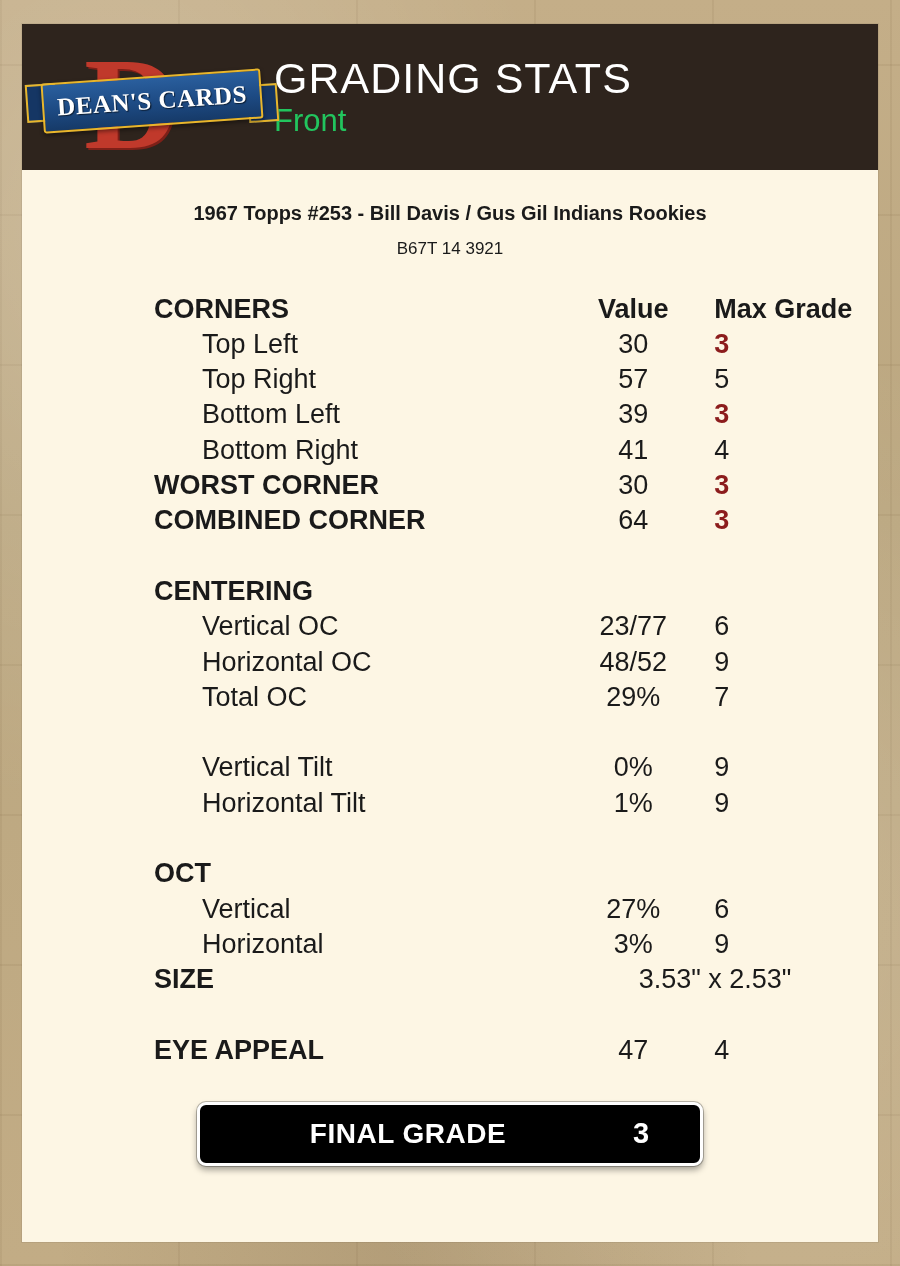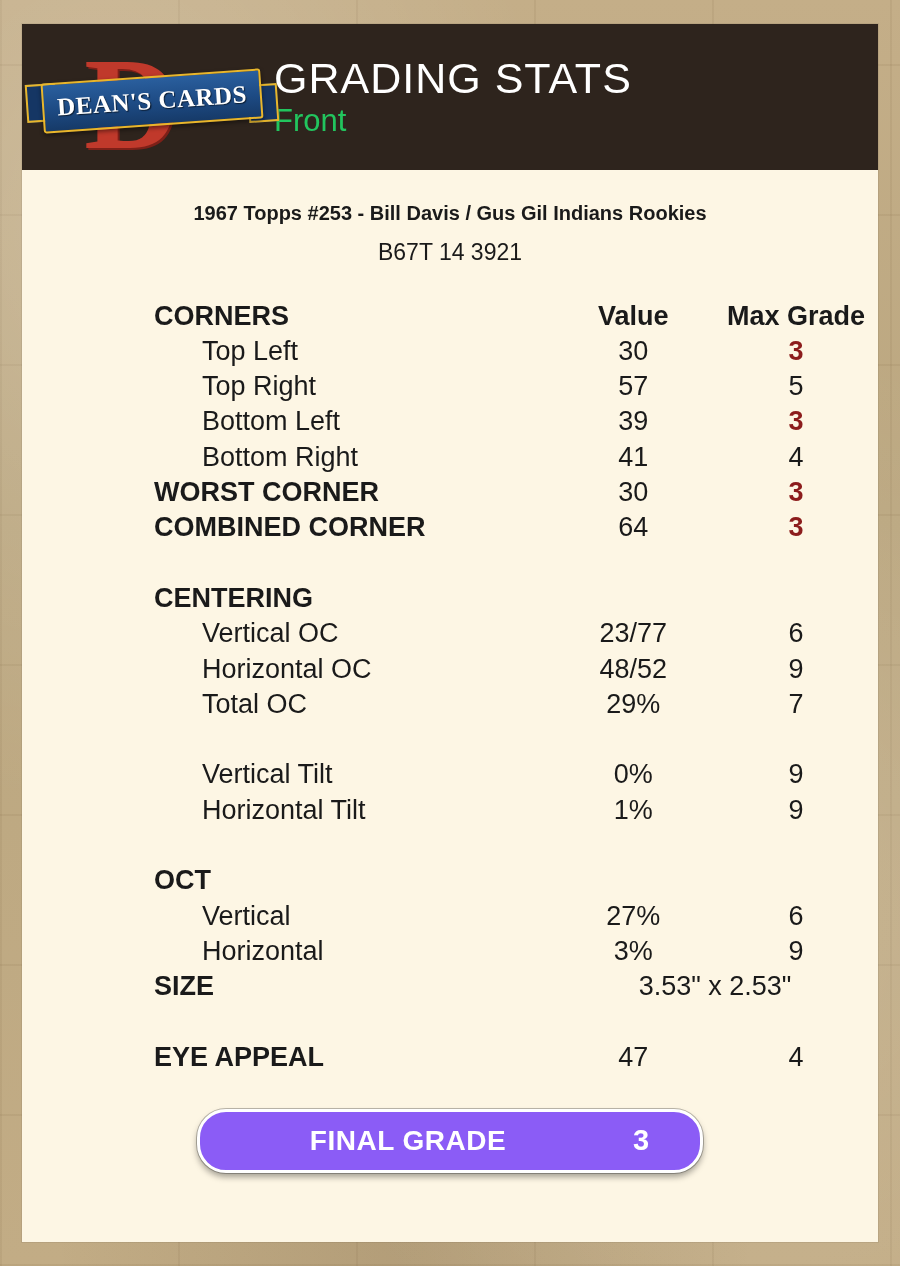--- a/index.html
+++ b/index.html
@@ -129,59 +129,59 @@
   .card-title {
     text-align: center;
     font-size: 20px;
     font-weight: bold;
     color: #1a1a1a;
     line-height: 1.32;
     padding: 0 74px;
   }
   .card-code {
     text-align: center;
-    font-size: 23px;
+    font-size: 17px;
     color: #1a1a1a;
     margin-top: 13px;
   }
 
   table.stats {
     margin: 32px 0 0 0;
     width: 100%;
     border-collapse: collapse;
     font-size: 27px;
     color: #1a1a1a;
   }
   table.stats td {
     padding: 0;
     height: 35.3px;
     vertical-align: middle;
   }
   .c-label   { width: 420px; padding-left: 132px !important; }
   .c-value   { width: 190px; text-align: center; }
-  .c-max     { width: 190px; text-align: center; }
+  .c-max     { width: 190px; }
 
   .row-head .c-label { font-weight: bold; }
   .row-sub  .c-label { padding-left: 180px !important; }
   .row-bold .c-label { font-weight: bold; }
   .spacer td { height: 17px; }
   .max-low { color: #8c1c1c; font-weight: bold; }
   .size-value { text-align: center; padding-left: 0; }
 
   .final-wrap {
     margin-top: 34px;
     display: flex;
     justify-content: center;
   }
   .final-bar {
     width: 500px;
     height: 58px;
-    background: #8b5cf6;
+    background: #000000;
     border: 3px solid #ffffff;
-    border-radius: 29px;
+    border-radius: 9px;
     box-shadow: 0 4px 6px rgba(0,0,0,0.35), 0 0 0 1px rgba(0,0,0,0.25);
     display: flex;
     align-items: center;
     color: #ffffff;
     font-size: 28px;
     font-weight: bold;
   }
   .final-label {
     flex: 1;
     text-align: center;

